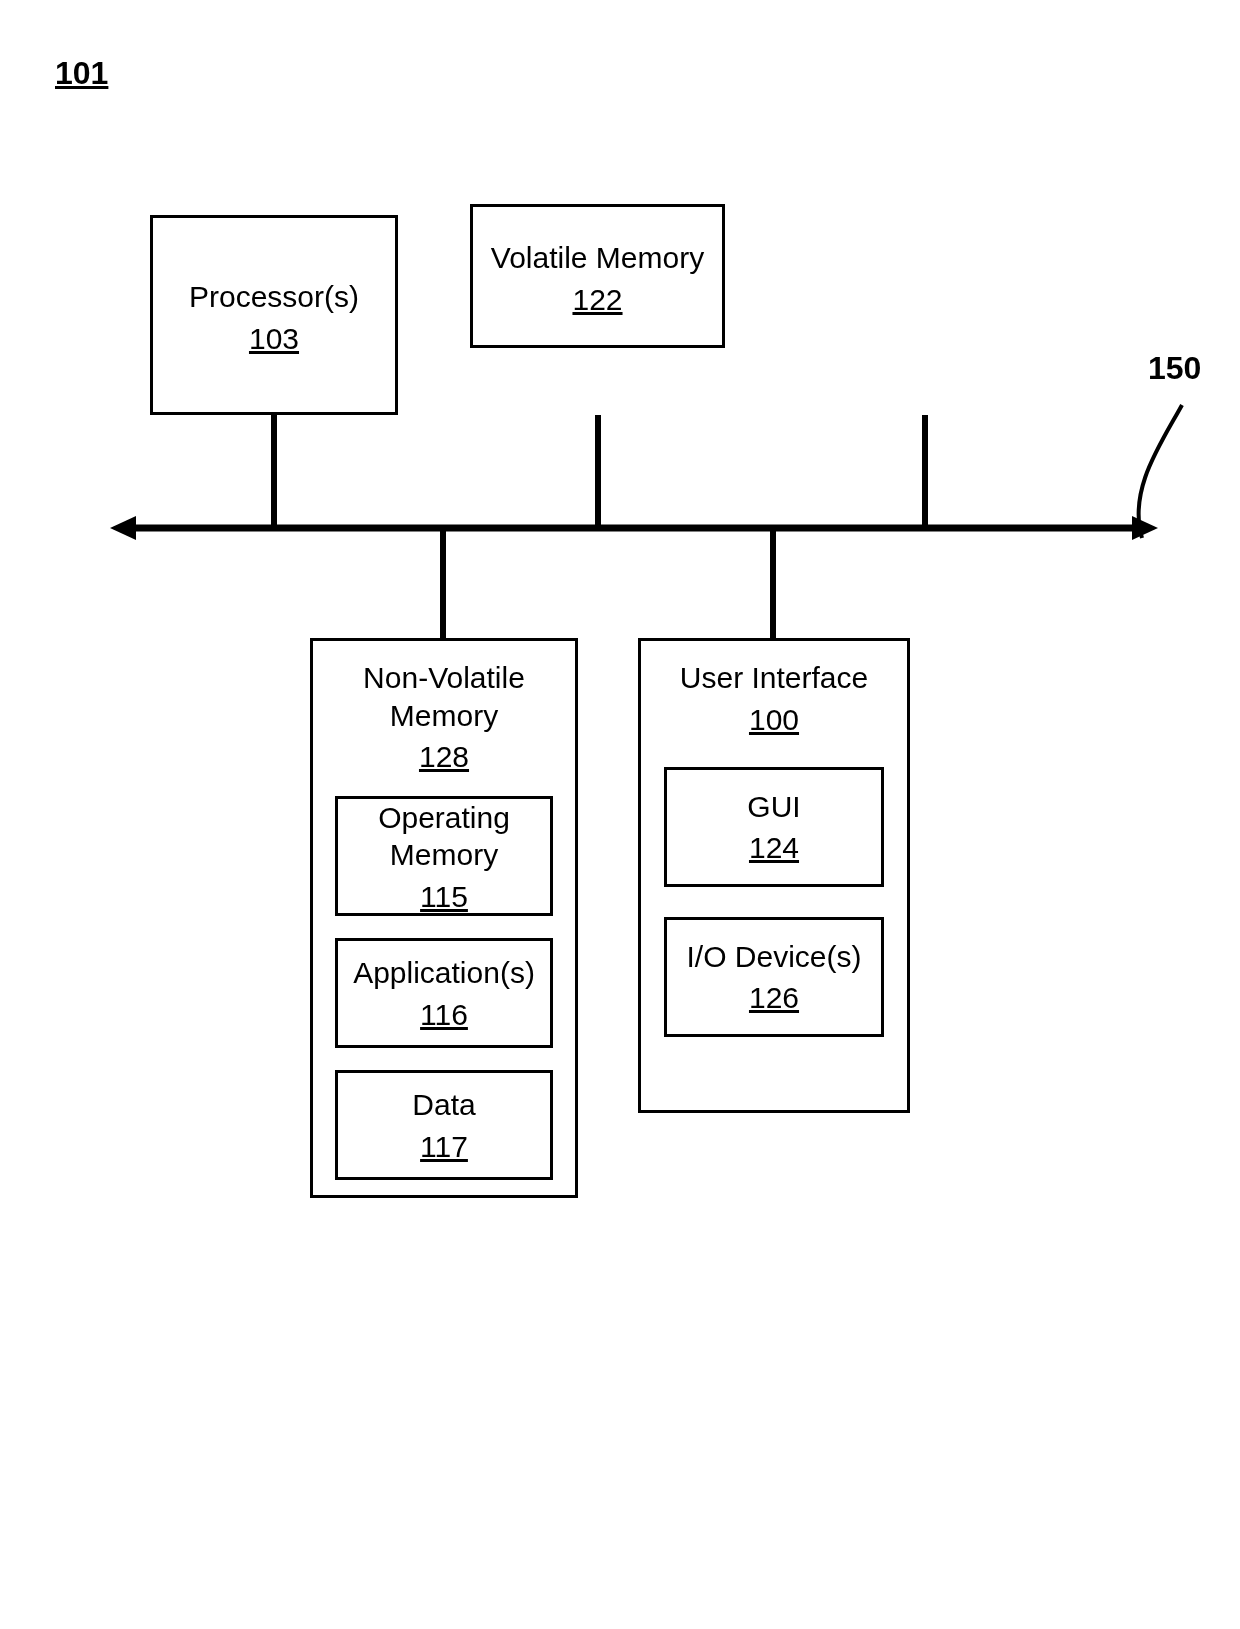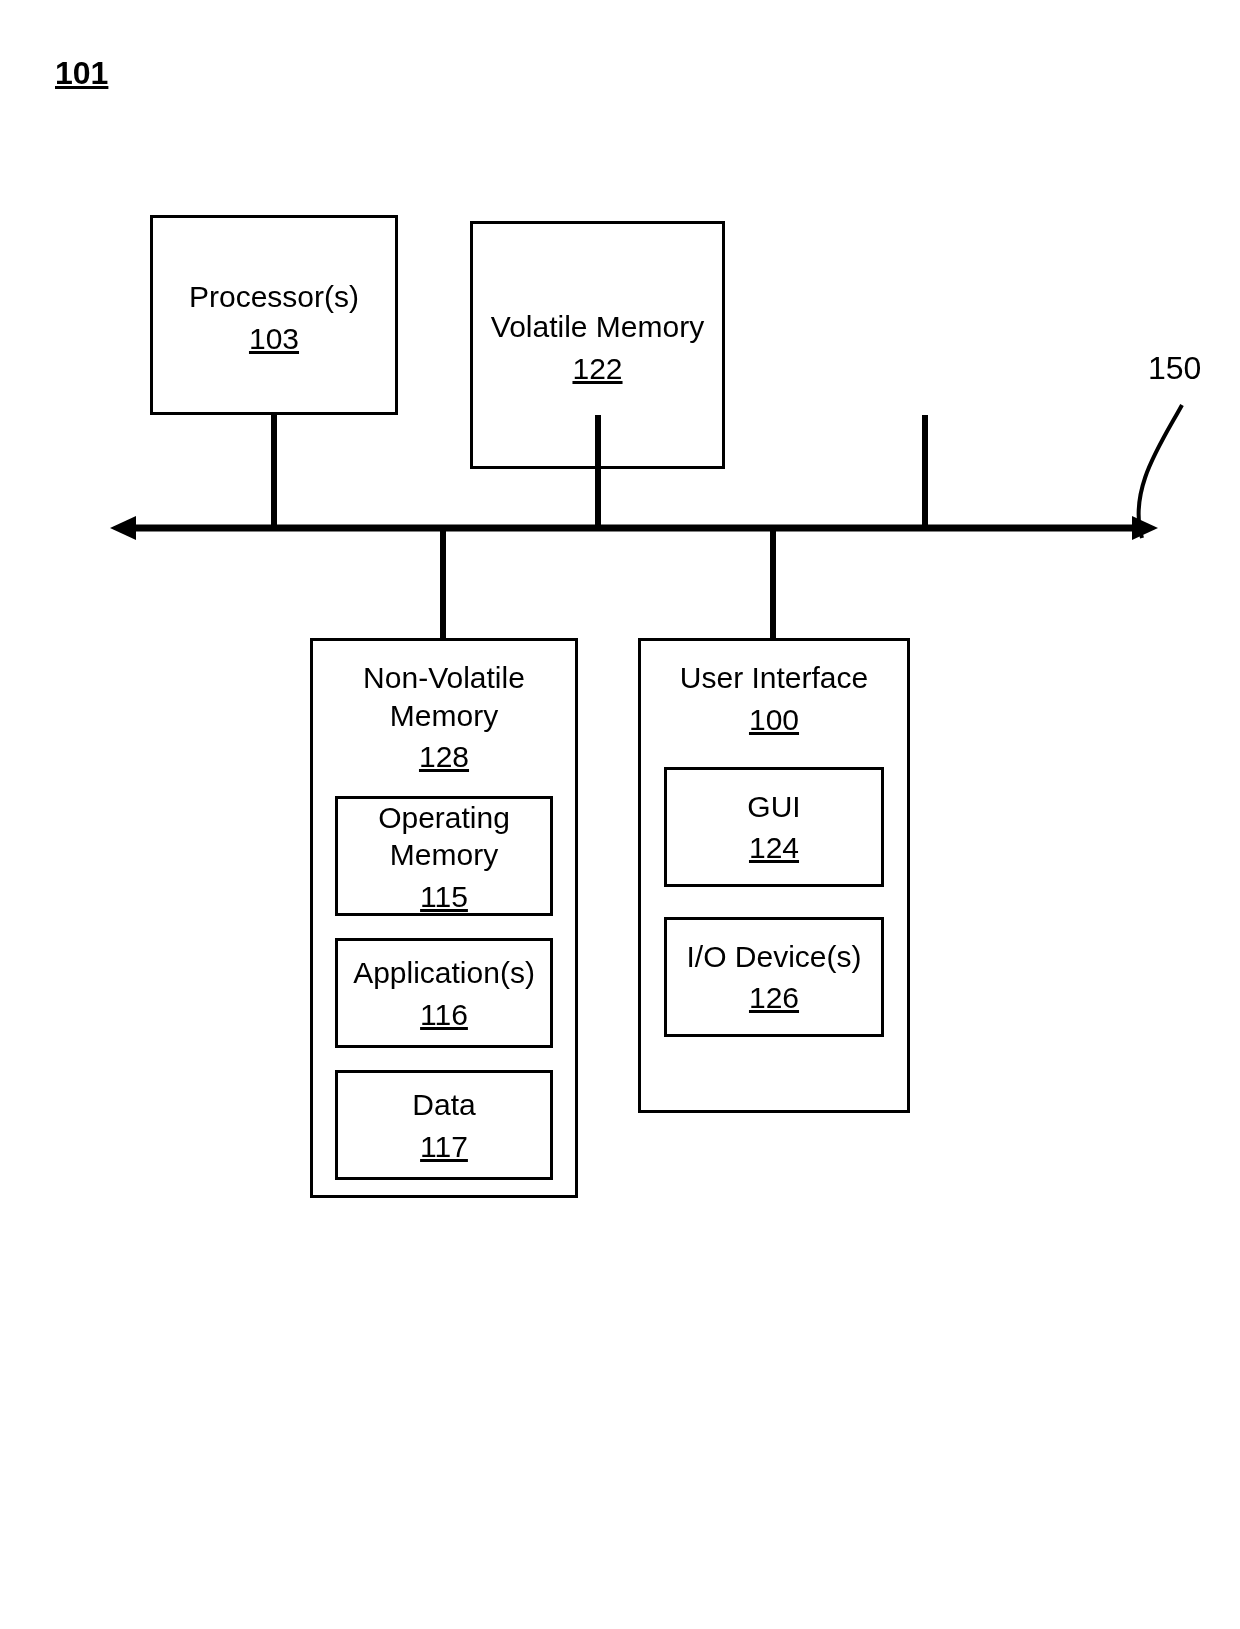--- a/index.html
+++ b/index.html
@@ -52,21 +52,21 @@
   }
   .corner-ref {
     position: absolute;
     font-size: 32px;
     font-weight: 700;
     text-decoration: underline;
   }
   .callout-ref {
     position: absolute;
     font-size: 32px;
-    font-weight: 400;
+    font-weight: 700;
   }
   .fig-caption {
     position: absolute;
     font-size: 48px;
     font-weight: 700;
   }
 </style>
 </head>
 <body>
 
@@ -84,21 +84,21 @@
     <path d="M 22 148 C 8 100, 40 55, 62 15" stroke="#000" stroke-width="4" fill="none"></path>
   </svg>
   <div class="callout-ref" style="left:1148px; top:350px;">150</div>
 
   <div class="box" style="left:150px; top:215px; width:248px; height:200px; justify-content:center;">
     <div class="label">Processor(s)</div>
     <div class="ref">103</div>
   </div>
   <div class="conn" style="left:271px; top:415px; width:6px; height:113px;"></div>
 
-  <div class="box" style="left:470px; top:221px; width:255px; height:248px; justify-content:center;">
+  <div class="box" style="left:470px; top:204px; width:255px; height:144px; justify-content:center;">
     <div class="label">Volatile Memory</div>
     <div class="ref">122</div>
   </div>
   <div class="conn" style="left:595px; top:415px; width:6px; height:113px;"></div>
 
   <div class="conn" style="left:922px; top:415px; width:6px; height:113px;"></div>
 
   <div class="conn" style="left:440px; top:528px; width:6px; height:110px;"></div>
   <div class="box" style="left:310px; top:638px; width:268px; height:560px; padding-top:18px;">
     <div class="label">Non-Volatile Memory</div>

